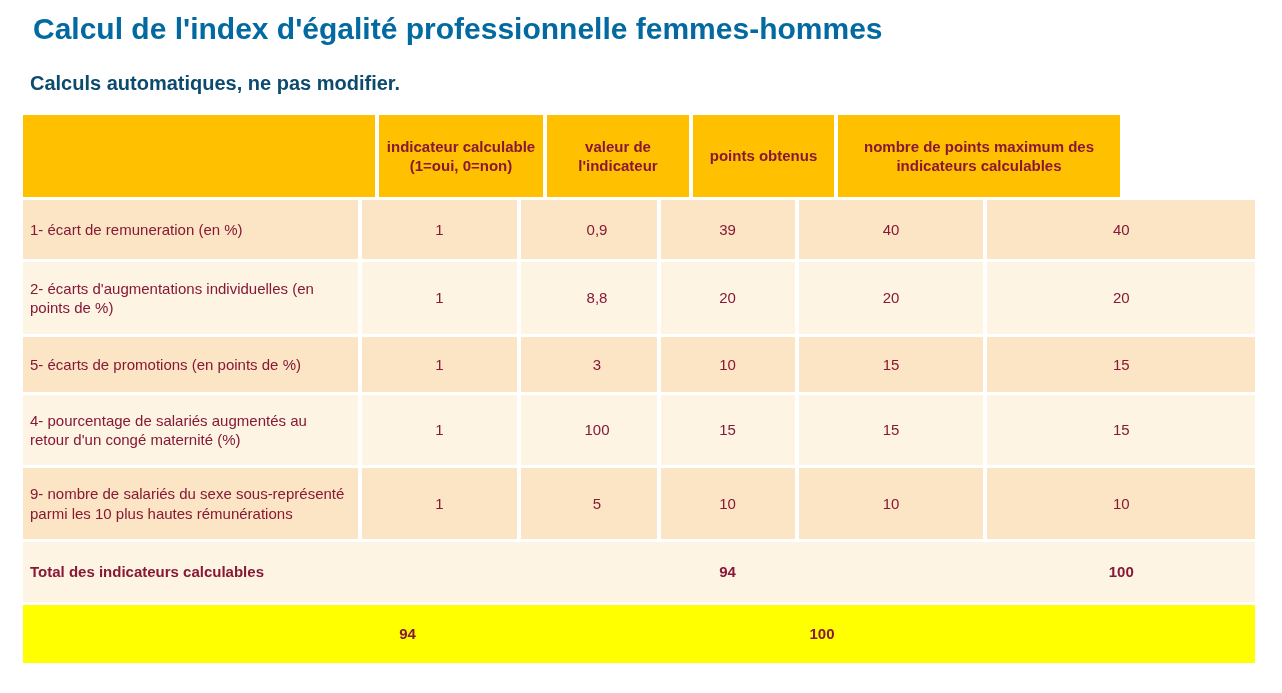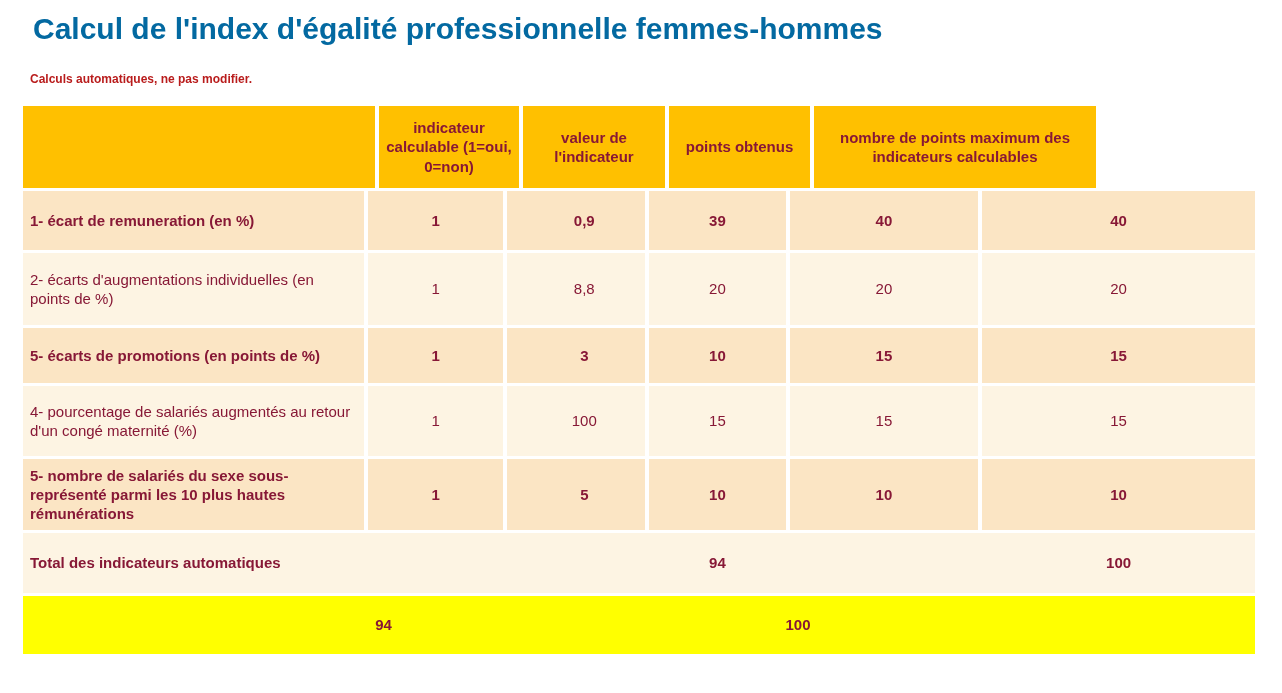--- a/index.html
+++ b/index.html
@@ -13,23 +13,23 @@
   }
   .page-title {
     margin: 12px 0 0 33px;
     font-size: 30px;
     font-weight: bold;
     color: #0369a1;
     letter-spacing: 0px;
   }
   .page-subtitle {
     margin: 26px 0 20px 30px;
-    font-size: 12px;
+    font-size: 20px;
     font-weight: bold;
-    color: #b91c1c;
+    color: #0c4a6e;
   }
   .tbl {
     margin-left: 23px;
     width: 1232px;
   }
   .row {
     display: flex;
     gap: 4px;
     margin-bottom: 3px;
   }
@@ -37,33 +37,33 @@
     display: flex;
     align-items: center;
     justify-content: center;
     text-align: center;
     color: #871836;
     font-size: 15px;
     line-height: 1.28;
     box-sizing: border-box;
   }
   .c1 { width: 352px; justify-content: flex-start; text-align: left; padding: 4px 8px 4px 7px; }
-  .c2 { width: 140px; }
+  .c2 { width: 164px; }
   .c3 { width: 142px; padding-left: 16px; }
   .c4 { width: 141px; }
   .c5 { width: 195px; }
   .c6 { width: 282px; }
   .row-header .cell {
     background: #FFC000;
     font-weight: bold;
     min-height: 82px;
     padding: 4px 6px;
   }
   .row-header .c1 { padding: 4px 8px 4px 7px; }
-  .bg-peach .cell { background: #FBE5C4; font-weight: bold; }
+  .bg-peach .cell { background: #FBE5C4; }
   .bg-cream .cell { background: #FDF4E3; }
   .r1 .cell { min-height: 59px; }
   .r2 .cell { min-height: 72px; }
   .r3 .cell { min-height: 55px; }
   .r4 .cell { min-height: 70px; }
   .r5 .cell { min-height: 71px; }
   .row-total {
     background: #FDF4E3;
   }
   .row-total .cell {
@@ -126,30 +126,30 @@
   <div class="row bg-cream r4">
     <div class="cell c1">4- pourcentage de salariés augmentés au retour d'un congé maternité (%)</div>
     <div class="cell c2">1</div>
     <div class="cell c3">100</div>
     <div class="cell c4">15</div>
     <div class="cell c5">15</div>
     <div class="cell c6">15</div>
   </div>
 
   <div class="row bg-peach r5">
-    <div class="cell c1">5- nombre de salariés du sexe sous-représenté parmi les 10 plus hautes rémunérations</div>
+    <div class="cell c1">9- nombre de salariés du sexe sous-représenté parmi les 10 plus hautes rémunérations</div>
     <div class="cell c2">1</div>
     <div class="cell c3">5</div>
     <div class="cell c4">10</div>
     <div class="cell c5">10</div>
     <div class="cell c6">10</div>
   </div>
 
   <div class="row row-total">
-    <div class="cell c1">Total des indicateurs automatiques</div>
+    <div class="cell c1">Total des indicateurs calculables</div>
     <div class="cell c2"></div>
     <div class="cell c3"></div>
     <div class="cell c4">94</div>
     <div class="cell c5"></div>
     <div class="cell c6">100</div>
   </div>
 
   <div class="row row-index">
     <div class="cell c2"></div>
     <div class="cell c3"></div>

